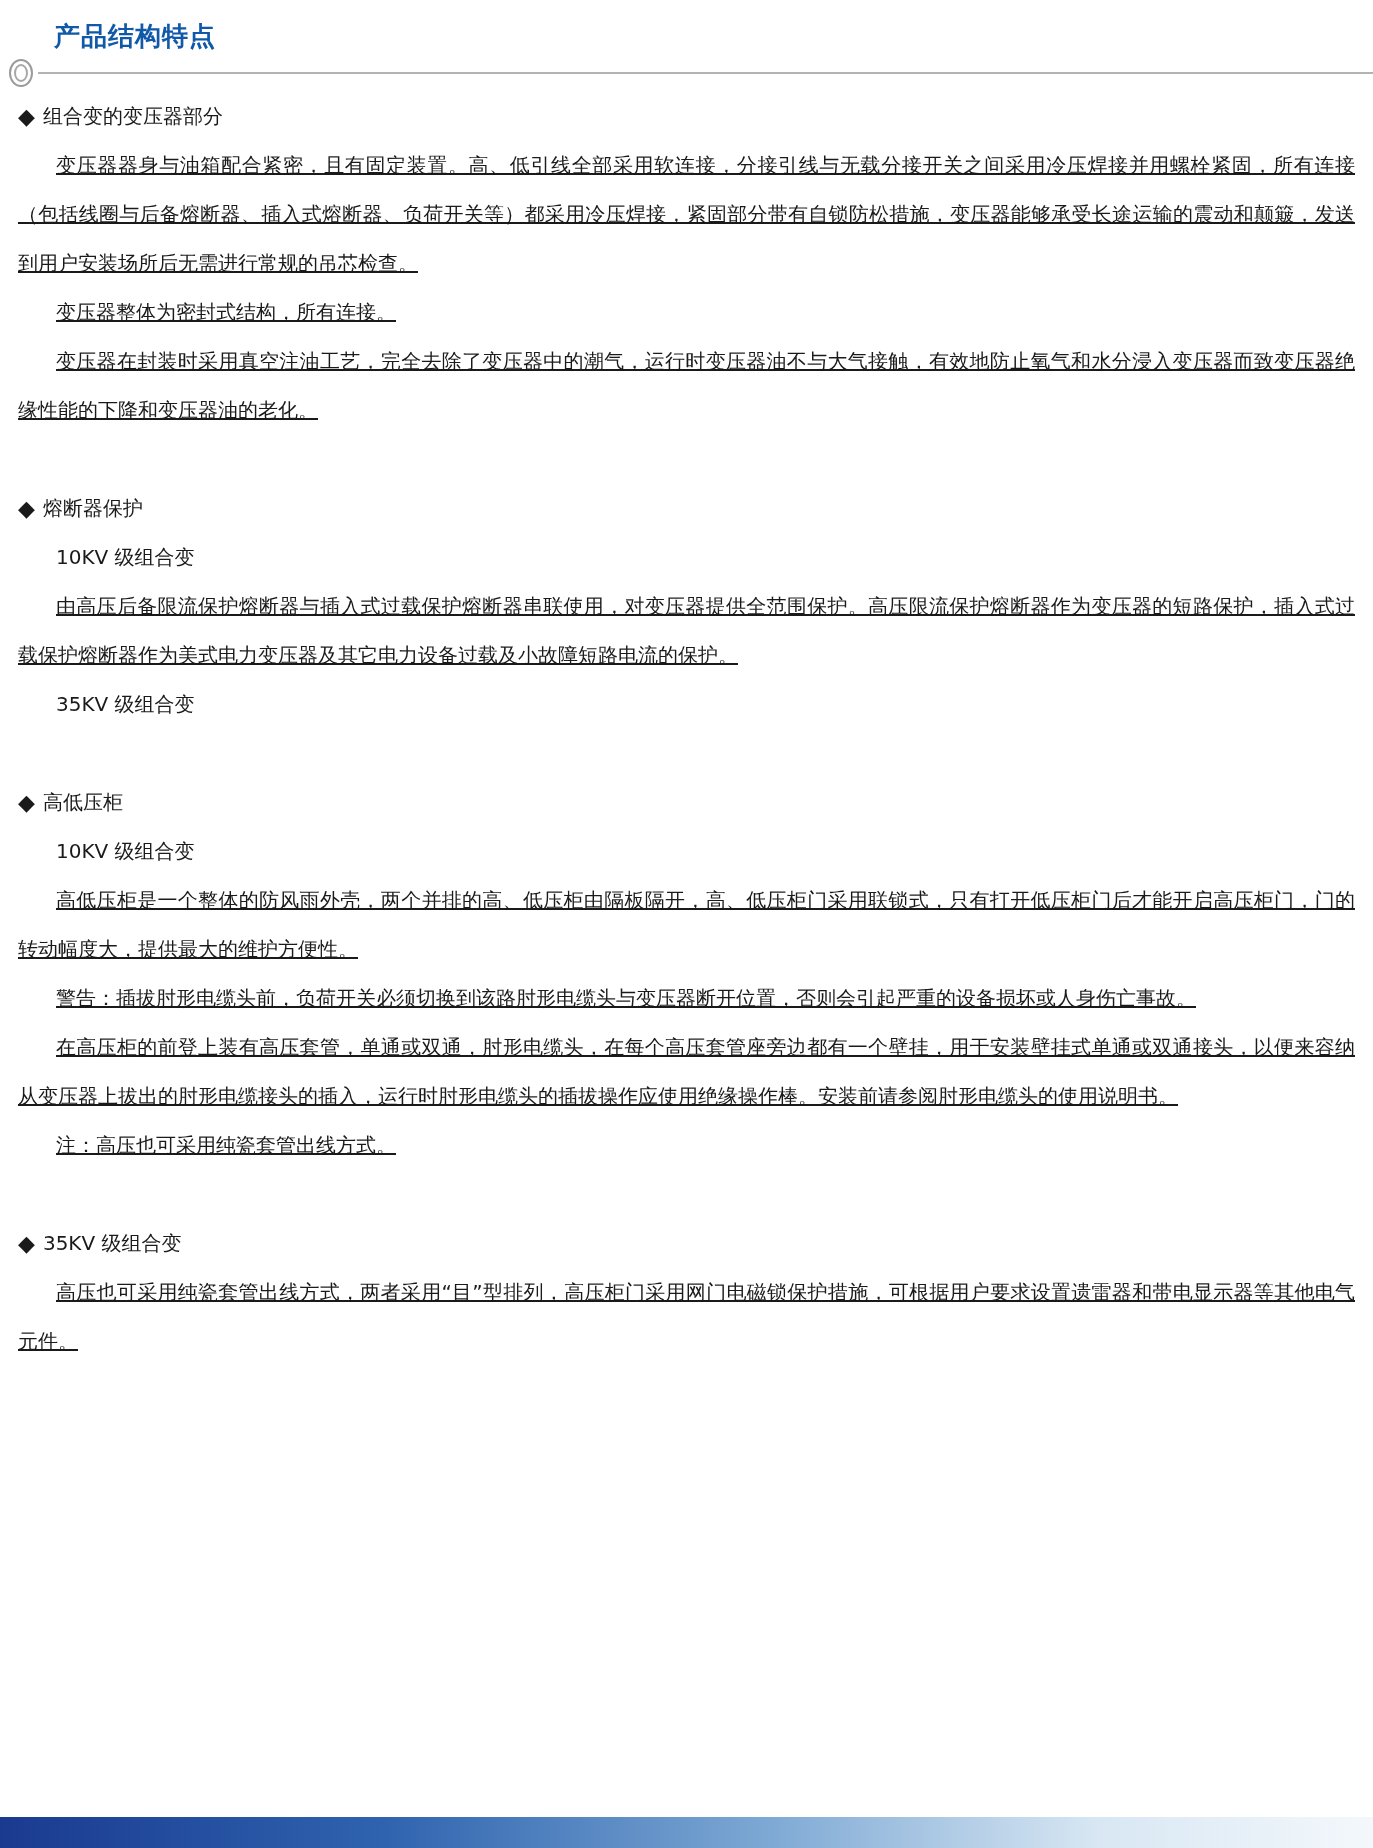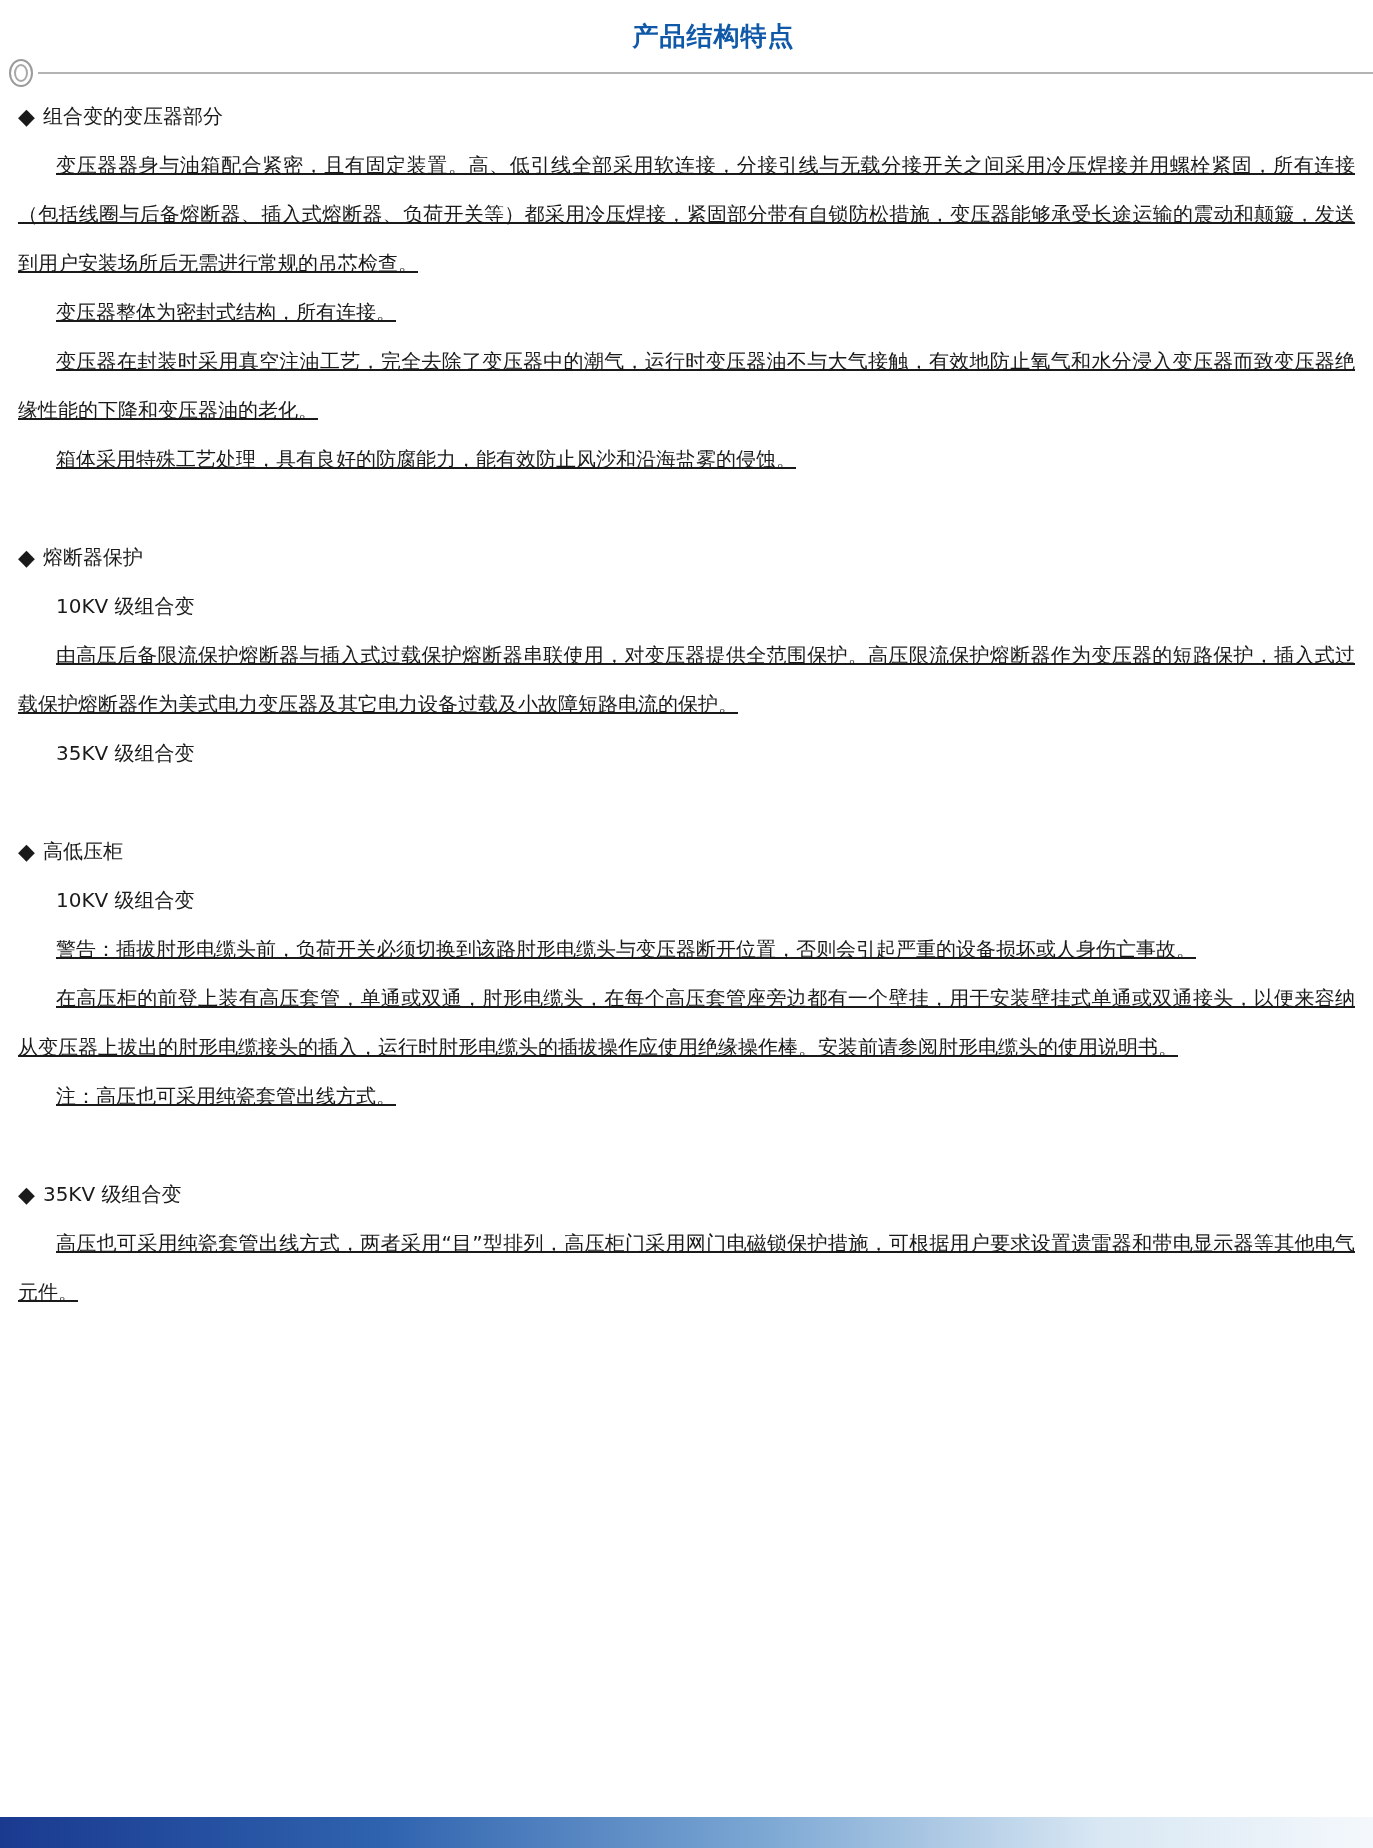--- a/index.html
+++ b/index.html
@@ -12,21 +12,20 @@
     overflow: hidden;
   }
   
   .header { padding-top: 20px; position: relative; }
   .page-title {
     margin: 0 0 6px 54px;
     font-size: 26px;
     font-weight: bold;
     letter-spacing: 1px;
     line-height: 32px;
-    text-align: center;
   }
   .rule-row { position: relative; height: 34px; }
   .rule-line {
     position: absolute;
     left: 38px; right: 0; top: 14px;
     height: 2px;
   }
   .ring-marker {
     position: absolute;
     left: 9px; top: 1px;
@@ -97,37 +96,37 @@
 
 <div class="content" style="color: rgb(26, 26, 26);">
     <div class="section">
       <div class="section-heading">
         <span class="diamond">◆</span>
         <span>组合变的变压器部分</span>
       </div>
       <p class="paragraph">变压器器身与油箱配合紧密，且有固定装置。高、低引线全部采用软连接，分接引线与无载分接开关之间采用冷压焊接并用螺栓紧固，所有连接（包括线圈与后备熔断器、插入式熔断器、负荷开关等）都采用冷压焊接，紧固部分带有自锁防松措施，变压器能够承受长途运输的震动和颠簸，发送到用户安装场所后无需进行常规的吊芯检查。</p>
       <p class="paragraph">变压器整体为密封式结构，所有连接。</p>
       <p class="paragraph">变压器在封装时采用真空注油工艺，完全去除了变压器中的潮气，运行时变压器油不与大气接触，有效地防止氧气和水分浸入变压器而致变压器绝缘性能的下降和变压器油的老化。</p>
-      <p class="paragraph">箱体采用特殊工艺处理，具有良好的防腐能力，能有效防止风沙和沿海盐雾的侵蚀。</p>
     </div>
     <div class="section">
       <div class="section-heading">
         <span class="diamond">◆</span>
         <span>熔断器保护</span>
       </div>
       <p class="subheading">10KV 级组合变</p>
       <p class="paragraph">由高压后备限流保护熔断器与插入式过载保护熔断器串联使用，对变压器提供全范围保护。高压限流保护熔断器作为变压器的短路保护，插入式过载保护熔断器作为美式电力变压器及其它电力设备过载及小故障短路电流的保护。</p>
       <p class="subheading">35KV 级组合变</p>
     </div>
     <div class="section">
       <div class="section-heading">
         <span class="diamond">◆</span>
         <span>高低压柜</span>
       </div>
       <p class="subheading">10KV 级组合变</p>
+      <p class="paragraph">高低压柜是一个整体的防风雨外壳，两个并排的高、低压柜由隔板隔开，高、低压柜门采用联锁式，只有打开低压柜门后才能开启高压柜门，门的转动幅度大，提供最大的维护方便性。</p>
       <p class="paragraph">警告：插拔肘形电缆头前，负荷开关必须切换到该路肘形电缆头与变压器断开位置，否则会引起严重的设备损坏或人身伤亡事故。</p>
       <p class="paragraph">在高压柜的前登上装有高压套管，单通或双通，肘形电缆头，在每个高压套管座旁边都有一个壁挂，用于安装壁挂式单通或双通接头，以便来容纳从变压器上拔出的肘形电缆接头的插入，运行时肘形电缆头的插拔操作应使用绝缘操作棒。安装前请参阅肘形电缆头的使用说明书。</p>
       <p class="paragraph">注：高压也可采用纯瓷套管出线方式。</p>
     </div>
     <div class="section">
       <div class="section-heading">
         <span class="diamond">◆</span>
         <span>35KV 级组合变</span>
       </div>
       <p class="paragraph">高压也可采用纯瓷套管出线方式，两者采用“目”型排列，高压柜门采用网门电磁锁保护措施，可根据用户要求设置遗雷器和带电显示器等其他电气元件。</p>

